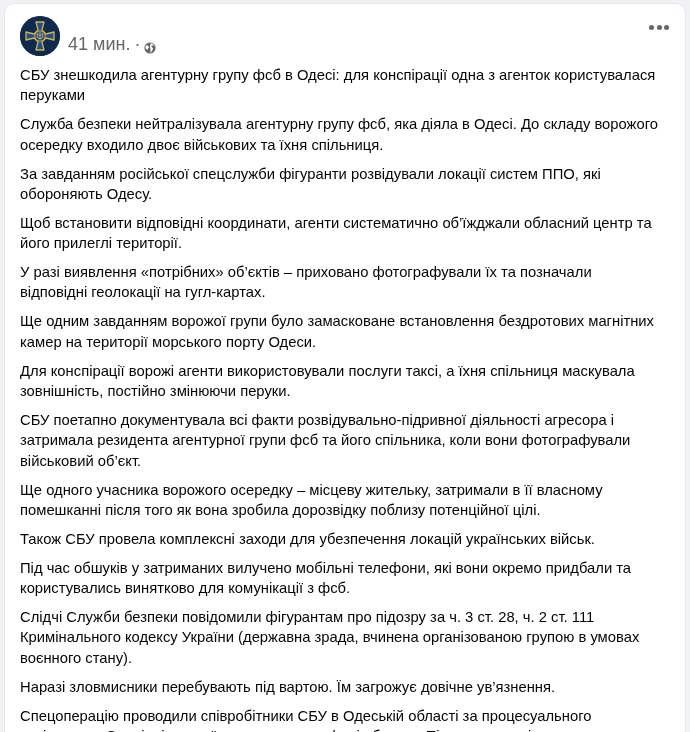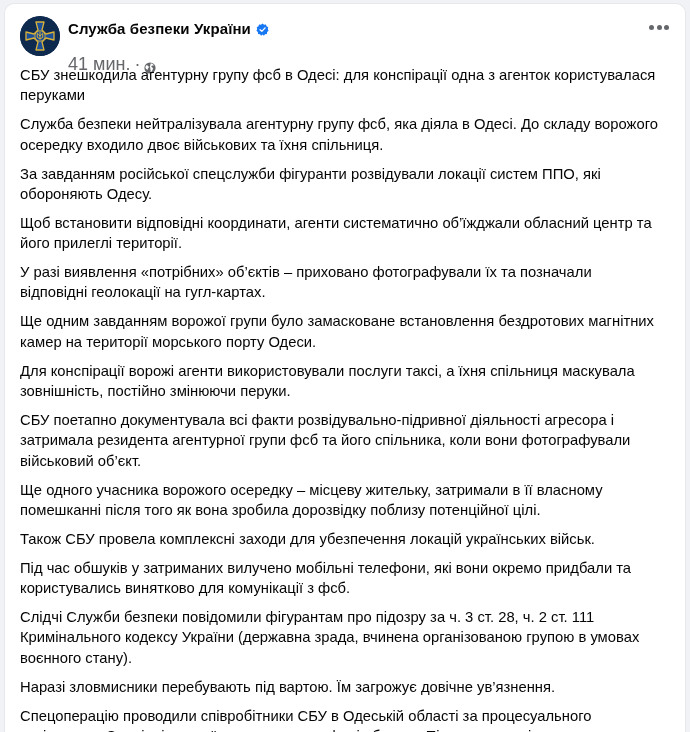--- a/index.html
+++ b/index.html
@@ -114,29 +114,20 @@
         <circle cx="20" cy="20" r="20" fill="#0f2a4f"></circle>
 
         <path d="M16 6 L24 6 L22 14 L26 18 L34 16 L34 24 L26 22 L22 26 L24 34 L16 34 L18 26 L14 22 L6 24 L6 16 L14 18 L18 14 Z" fill="#1a4f9c" stroke="#d8b13a" stroke-width="1.3" stroke-linejoin="round"></path>
 
         <circle cx="20" cy="20" r="5.2" fill="#1a4f9c" stroke="#d8b13a" stroke-width="0.9"></circle>
 
         <path d="M17.3 17 L17.3 21.5 Q20 24 22.7 21.5 L22.7 17 M20 16.2 L20 23.2 M18.6 18.4 L20 20 L21.4 18.4" fill="none" stroke="#d8b13a" stroke-width="0.9" stroke-linecap="round"></path>
       </svg>
     </div>
     <div class="meta">
-      <div class="name-row">
-        <span class="page-name">Служба безпеки України</span>
-        <span class="verified">
-          <svg width="13" height="13" viewBox="0 0 16 16">
-            <path d="M8 0.6 L9.9 2 L12.2 1.8 L13 4 L15.1 5.1 L14.5 7.4 L15.5 9.5 L13.7 11 L13.5 13.4 L11.1 13.7 L9.7 15.6 L8 14.3 L6.3 15.6 L4.9 13.7 L2.5 13.4 L2.3 11 L0.5 9.5 L1.5 7.4 L0.9 5.1 L3 4 L3.8 1.8 L6.1 2 Z" fill="#1877f2"></path>
-            <path d="M5 8.2 L7.2 10.3 L11.2 6" fill="none" stroke="#ffffff" stroke-width="1.6" stroke-linecap="round" stroke-linejoin="round"></path>
-          </svg>
-        </span>
-      </div>
       <div class="sub-row">
         <span>41 мин.</span>
         <span class="dot-sep">·</span>
         <span class="globe">
           <svg width="12" height="12" viewBox="0 0 12 12">
             <circle cx="6" cy="6" r="5.6" fill="#65676b"></circle>
             <path d="M2.2 3.3 Q3.6 3 4.3 4.2 Q5.2 4.6 4.7 5.8 Q3.6 6.4 3.8 7.8 Q2.4 7.4 1.4 6 Q1.4 4.4 2.2 3.3 Z" fill="#ffffff"></path>
             <path d="M6.8 1.2 Q8.8 1.6 10 3.2 Q9.2 3.8 8.2 3.5 Q7.2 3.9 7.4 5 Q8.6 5.4 9 6.6 Q8.8 8.2 7.6 9.6 Q7 10.8 6.2 10.7 Q6.4 9.4 6.8 8.2 Q5.8 7.2 6.4 6 Q5.4 5 6 3.8 Q6.8 3.4 6.4 2.4 Z" fill="#ffffff"></path>
           </svg>
         </span>

